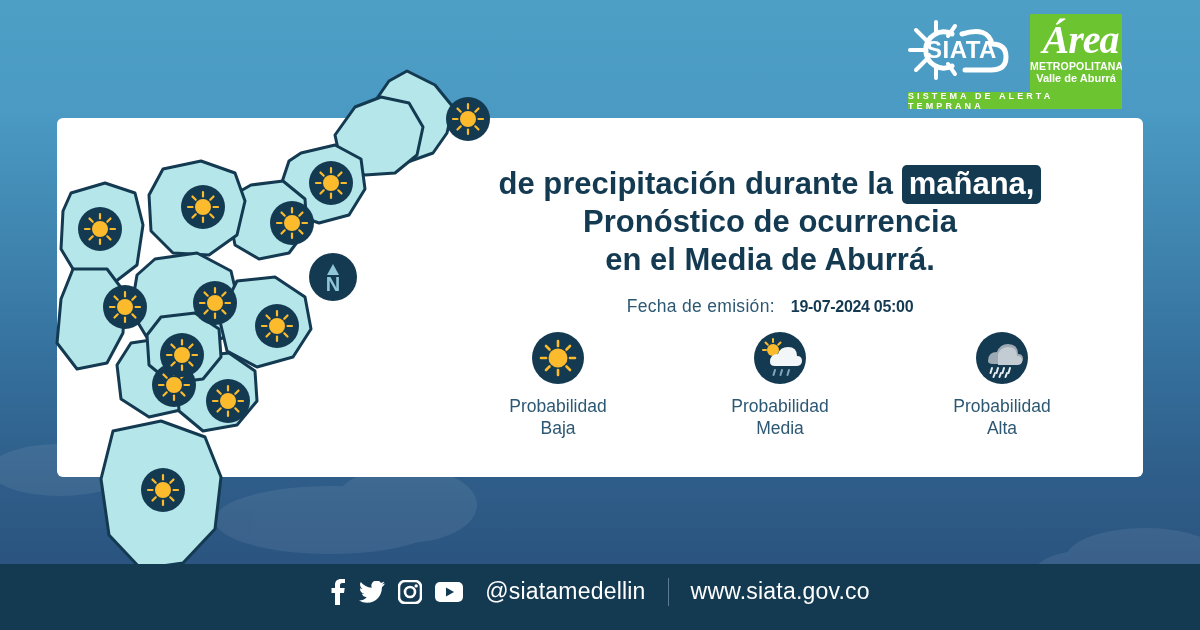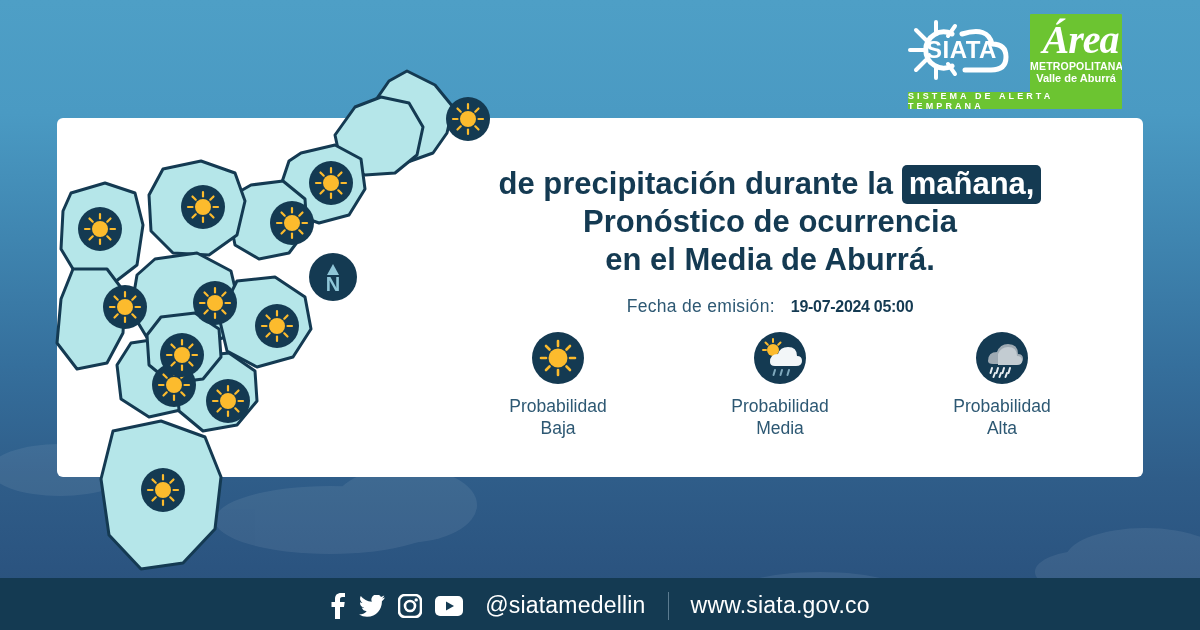--- a/index.html
+++ b/index.html
@@ -53,21 +53,21 @@
 
   
   .map{position:absolute;left:55px;top:45px;width:420px;height:530px;}
   .marker{position:absolute;width:44px;height:44px;border-radius:50%;background:#143a52;
           transform:translate(-50%,-50%);}
   .marker svg{position:absolute;left:0;top:0;}
   .compass{position:absolute;width:48px;height:48px;border-radius:50%;background:#143a52;
            transform:translate(-50%,-50%);}
 
   
-  .footer{position:absolute;left:0;bottom:0;width:1200px;height:52px;background:#143a52;}
+  .footer{position:absolute;left:0;bottom:0;width:1200px;height:66px;background:#143a52;}
   .footer-inner{position:absolute;left:0;top:0;width:1200px;height:55px;
       display:flex;align-items:center;justify-content:center;gap:22px;}
   .social{display:flex;align-items:center;gap:13px;}
   .handle{color:#ffffff;font-size:23px;letter-spacing:.2px;}
   .divider{width:1px;height:28px;background:#5b7b90;}
   .site{color:#ffffff;font-size:23px;letter-spacing:.2px;}
 </style>
 </head>
 <body>
 

